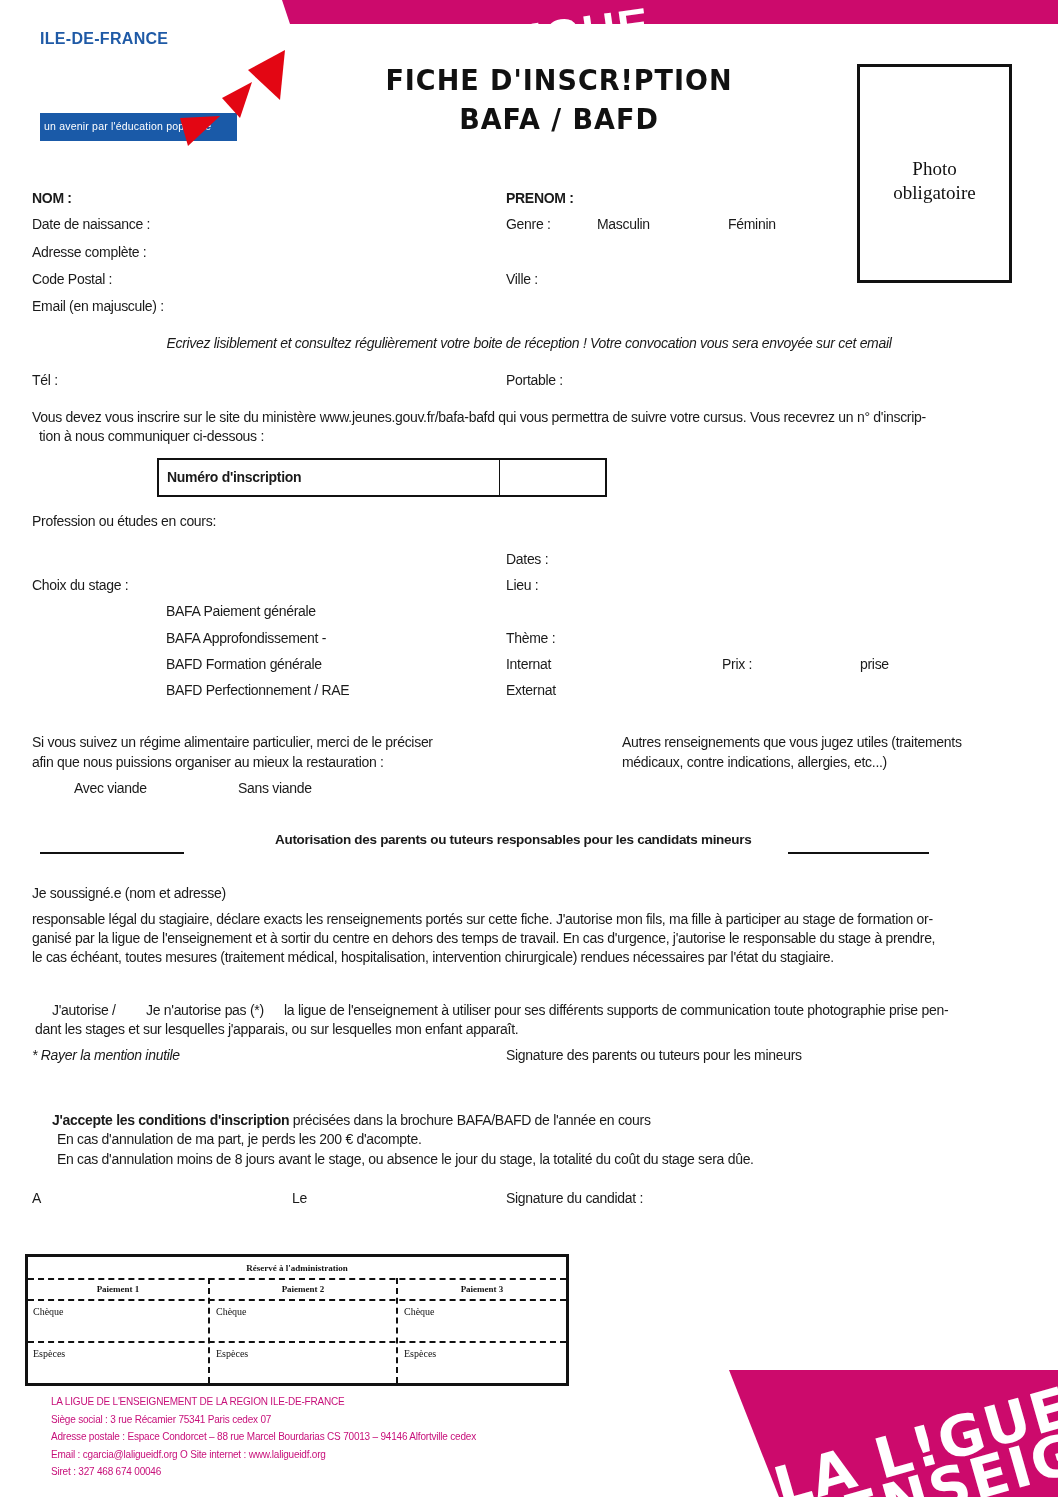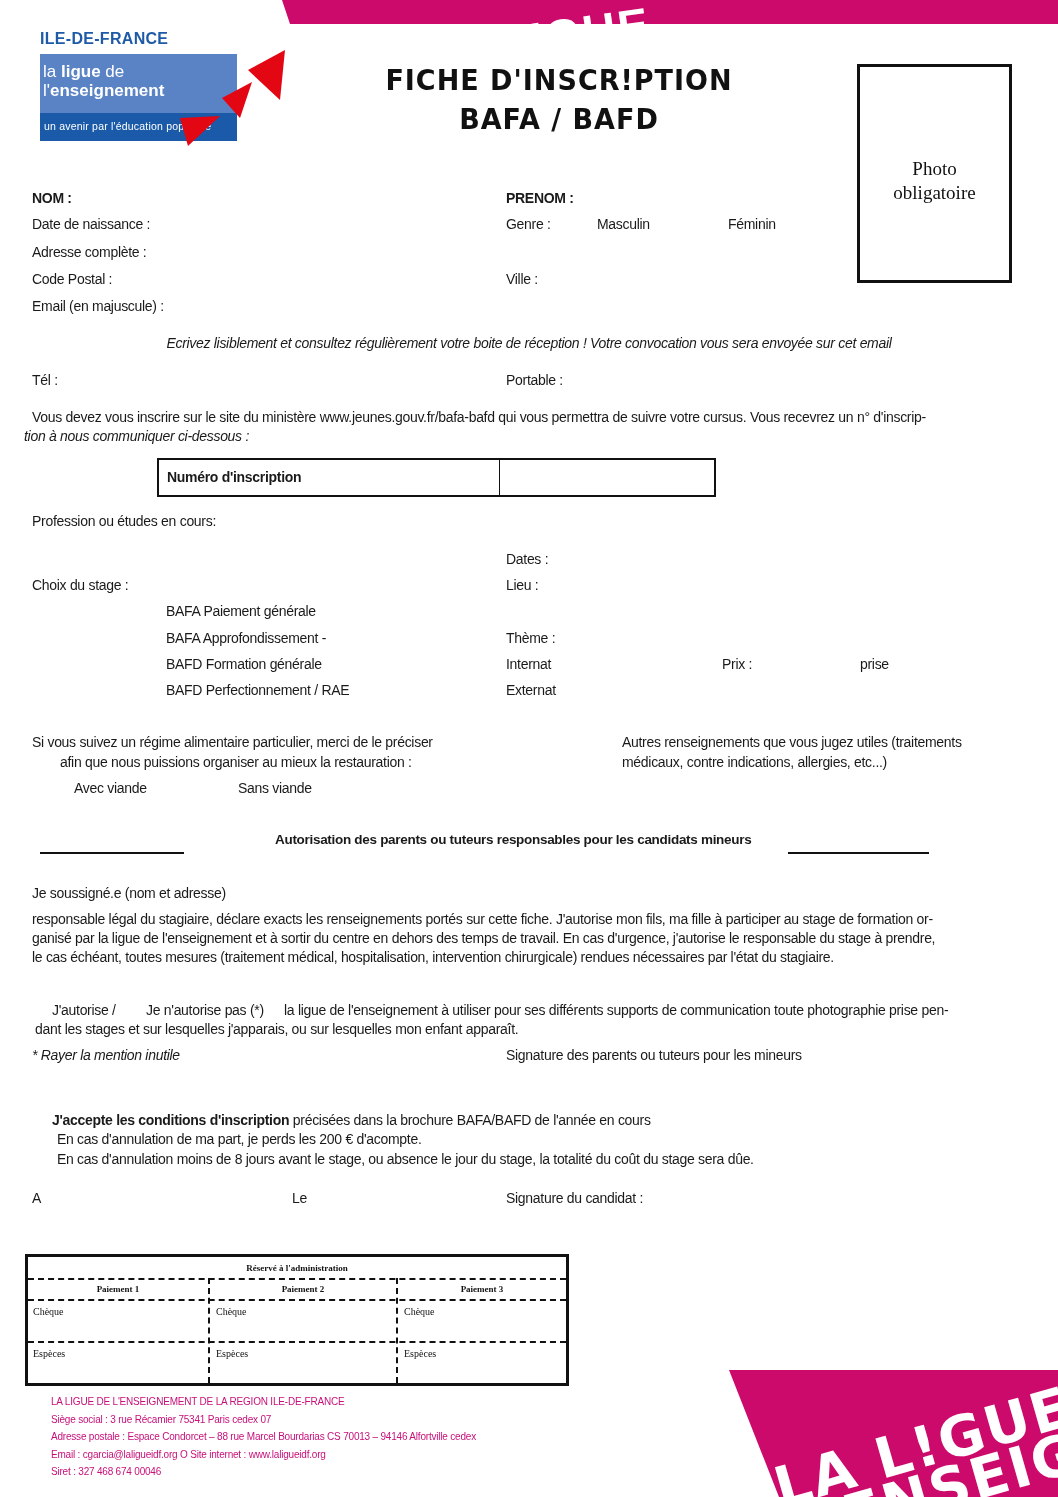--- a/index.html
+++ b/index.html
@@ -26,21 +26,21 @@
 
   
   .title { position: absolute; left: 380px; top: 62px; width: 358px; text-align: center; font-weight: 900;
     font-family: "DejaVu Sans", sans-serif; font-size: 27px; line-height: 38px; letter-spacing: 1px; color: #111; transform: scaleY(1.05); }
 
   
   .photo-box { position: absolute; left: 857px; top: 64px; width: 155px; height: 219px; border: 3px solid #111; }
   .photo-text { position: absolute; left: 0; right: 0; top: 90px; text-align: center; font-family: "Liberation Serif", serif; font-size: 19px; line-height: 24px; color: #111; }
 
   
-  .num-box { position: absolute; left: 157px; top: 458px; width: 559px; height: 39px; border: 2px solid #111; }
+  .num-box { position: absolute; left: 157px; top: 458px; width: 450px; height: 39px; border: 2px solid #111; }
   .num-box .cell1 { position: absolute; left: 0; top: 0; width: 341px; height: 35px; border-right: 1.5px solid #111; padding: 9px 0 0 8px; }
 
   
   .rule { position: absolute; height: 2px; background: #111; }
 
   
   .admin { position: absolute; left: 25px; top: 1254px; width: 544px; height: 132px; border: 3px solid #111; font-family: "Liberation Serif", serif; font-size: 10px; color: #111; }
   .admin .hdr { position: absolute; left: 0; right: 0; top: 6px; text-align: center; font-weight: bold; font-size: 9px; }
   .dash-h { position: absolute; left: 0; right: 0; height: 0; border-top: 2px dashed #111; }
   .dash-v { position: absolute; width: 0; border-left: 2px dashed #111; }
@@ -59,24 +59,20 @@
 </style>
 </head>
 <body>
 
 <div class="top-banner">
   <span class="banner-text">LIGUE ENSEIGNEMENT</span>
 </div>
 
 <div class="logo-region logo-region-label">ILE-DE-FRANCE</div>
 <div class="logo-box">
-  <div class="logo-top">
-    <div><span>la </span><b>ligue</b><span> de</span></div>
-    <div><span>l'</span><b>enseignement</b></div>
-  </div>
   <div class="logo-bottom">un avenir par l'éducation populaire</div>
   <svg class="logo-triangles" viewBox="0 0 150 100">
     <polygon points="145,0 140,50 108,20" fill="#e30613"></polygon>
     <polygon points="112,32 100,68 82,48" fill="#e30613"></polygon>
     <polygon points="80,66 40,68 48,96" fill="#e30613"></polygon>
   </svg>
 </div>
 
 <div class="title">
   <div>FICHE D'INSCR!PTION</div>
@@ -100,21 +96,21 @@
 <div class="abs txt" style="left:32px;top:271px;">Code Postal :</div>
 <div class="abs txt" style="left:506px;top:271px;">Ville :</div>
 <div class="abs txt" style="left:32px;top:298px;">Email (en majuscule) :</div>
 
 <div class="abs txt ital" style="left:0;width:1058px;text-align:center;top:335px;">Ecrivez lisiblement et consultez régulièrement votre boite de réception ! Votre convocation vous sera envoyée sur cet email</div>
 
 <div class="abs txt" style="left:32px;top:372px;">Tél :</div>
 <div class="abs txt" style="left:506px;top:372px;">Portable :</div>
 
 <div class="abs txt" style="left:32px;top:409px;">Vous devez vous inscrire sur le site du ministère www.jeunes.gouv.fr/bafa-bafd qui vous permettra de suivre votre cursus. Vous recevrez un n° d'inscrip-</div>
-<div class="abs txt" style="left:24px;top:428px;font-style:italic;">tion à nous communiquer ci-dessous :</div>
+<div class="abs txt" style="left:39px;top:428px;">tion à nous communiquer ci-dessous :</div>
 
 <div class="num-box">
   <div class="cell1 txt bold">Numéro d'inscription</div>
   <div style="position:absolute;left:342px;top:0;right:0;bottom:0;"></div>
 </div>
 
 <div class="abs txt" style="left:32px;top:513px;">Profession ou études en cours:</div>
 
 <div class="abs txt" style="left:506px;top:551px;">Dates :</div>
 <div class="abs txt" style="left:32px;top:577px;">Choix du stage :</div>
@@ -123,21 +119,21 @@
 <div class="abs txt" style="left:166px;top:630px;">BAFA Approfondissement -</div>
 <div class="abs txt" style="left:506px;top:630px;">Thème :</div>
 <div class="abs txt" style="left:166px;top:656px;">BAFD Formation générale</div>
 <div class="abs txt" style="left:506px;top:656px;">Internat</div>
 <div class="abs txt" style="left:722px;top:656px;">Prix :</div>
 <div class="abs txt" style="left:860px;top:656px;">prise</div>
 <div class="abs txt" style="left:166px;top:682px;">BAFD Perfectionnement / RAE</div>
 <div class="abs txt" style="left:506px;top:682px;">Externat</div>
 
 <div class="abs txt" style="left:32px;top:734px;">Si vous suivez un régime alimentaire particulier, merci de le préciser</div>
-<div class="abs txt" style="left:32px;top:754px;margin-left:28px;">afin que nous puissions organiser au mieux la restauration :</div>
+<div class="abs txt" style="left:32px;top:754px;">afin que nous puissions organiser au mieux la restauration :</div>
 <div class="abs txt" style="left:622px;top:734px;">Autres renseignements que vous jugez utiles (traitements</div>
 <div class="abs txt" style="left:622px;top:754px;">médicaux, contre indications, allergies, etc...)</div>
 <div class="abs txt" style="left:74px;top:780px;">Avec viande</div>
 <div class="abs txt" style="left:238px;top:780px;">Sans viande</div>
 
 <div class="rule" style="left:40px;top:852px;width:144px;"></div>
 <div class="abs txt bold" style="left:275px;top:832px;font-size:13.5px;">Autorisation des parents ou tuteurs responsables pour les candidats mineurs</div>
 <div class="rule" style="left:788px;top:852px;width:141px;"></div>
 
 <div class="abs txt" style="left:32px;top:885px;">Je soussigné.e (nom et adresse)</div>

